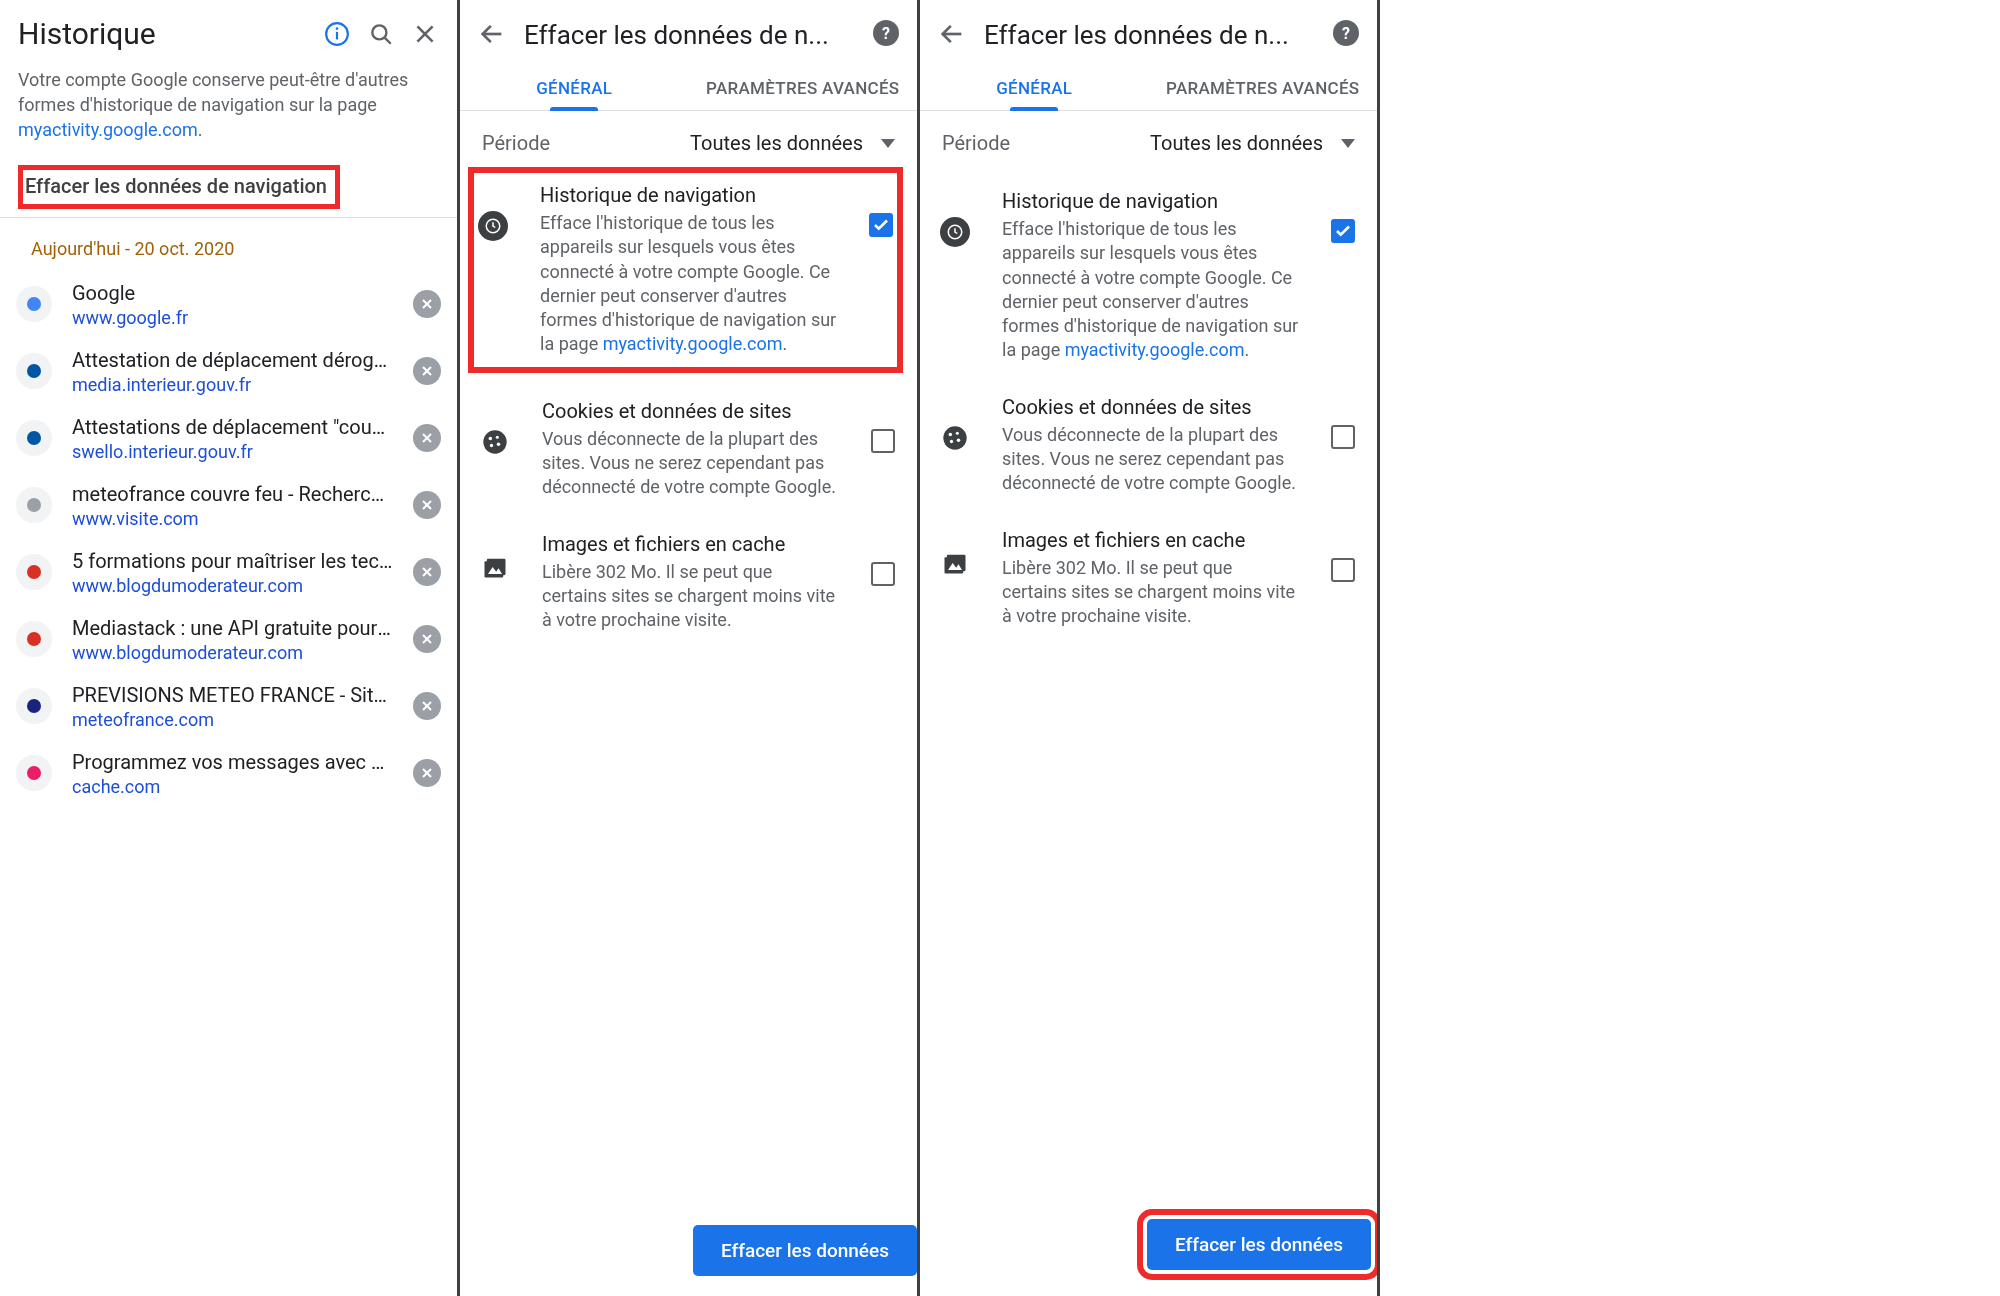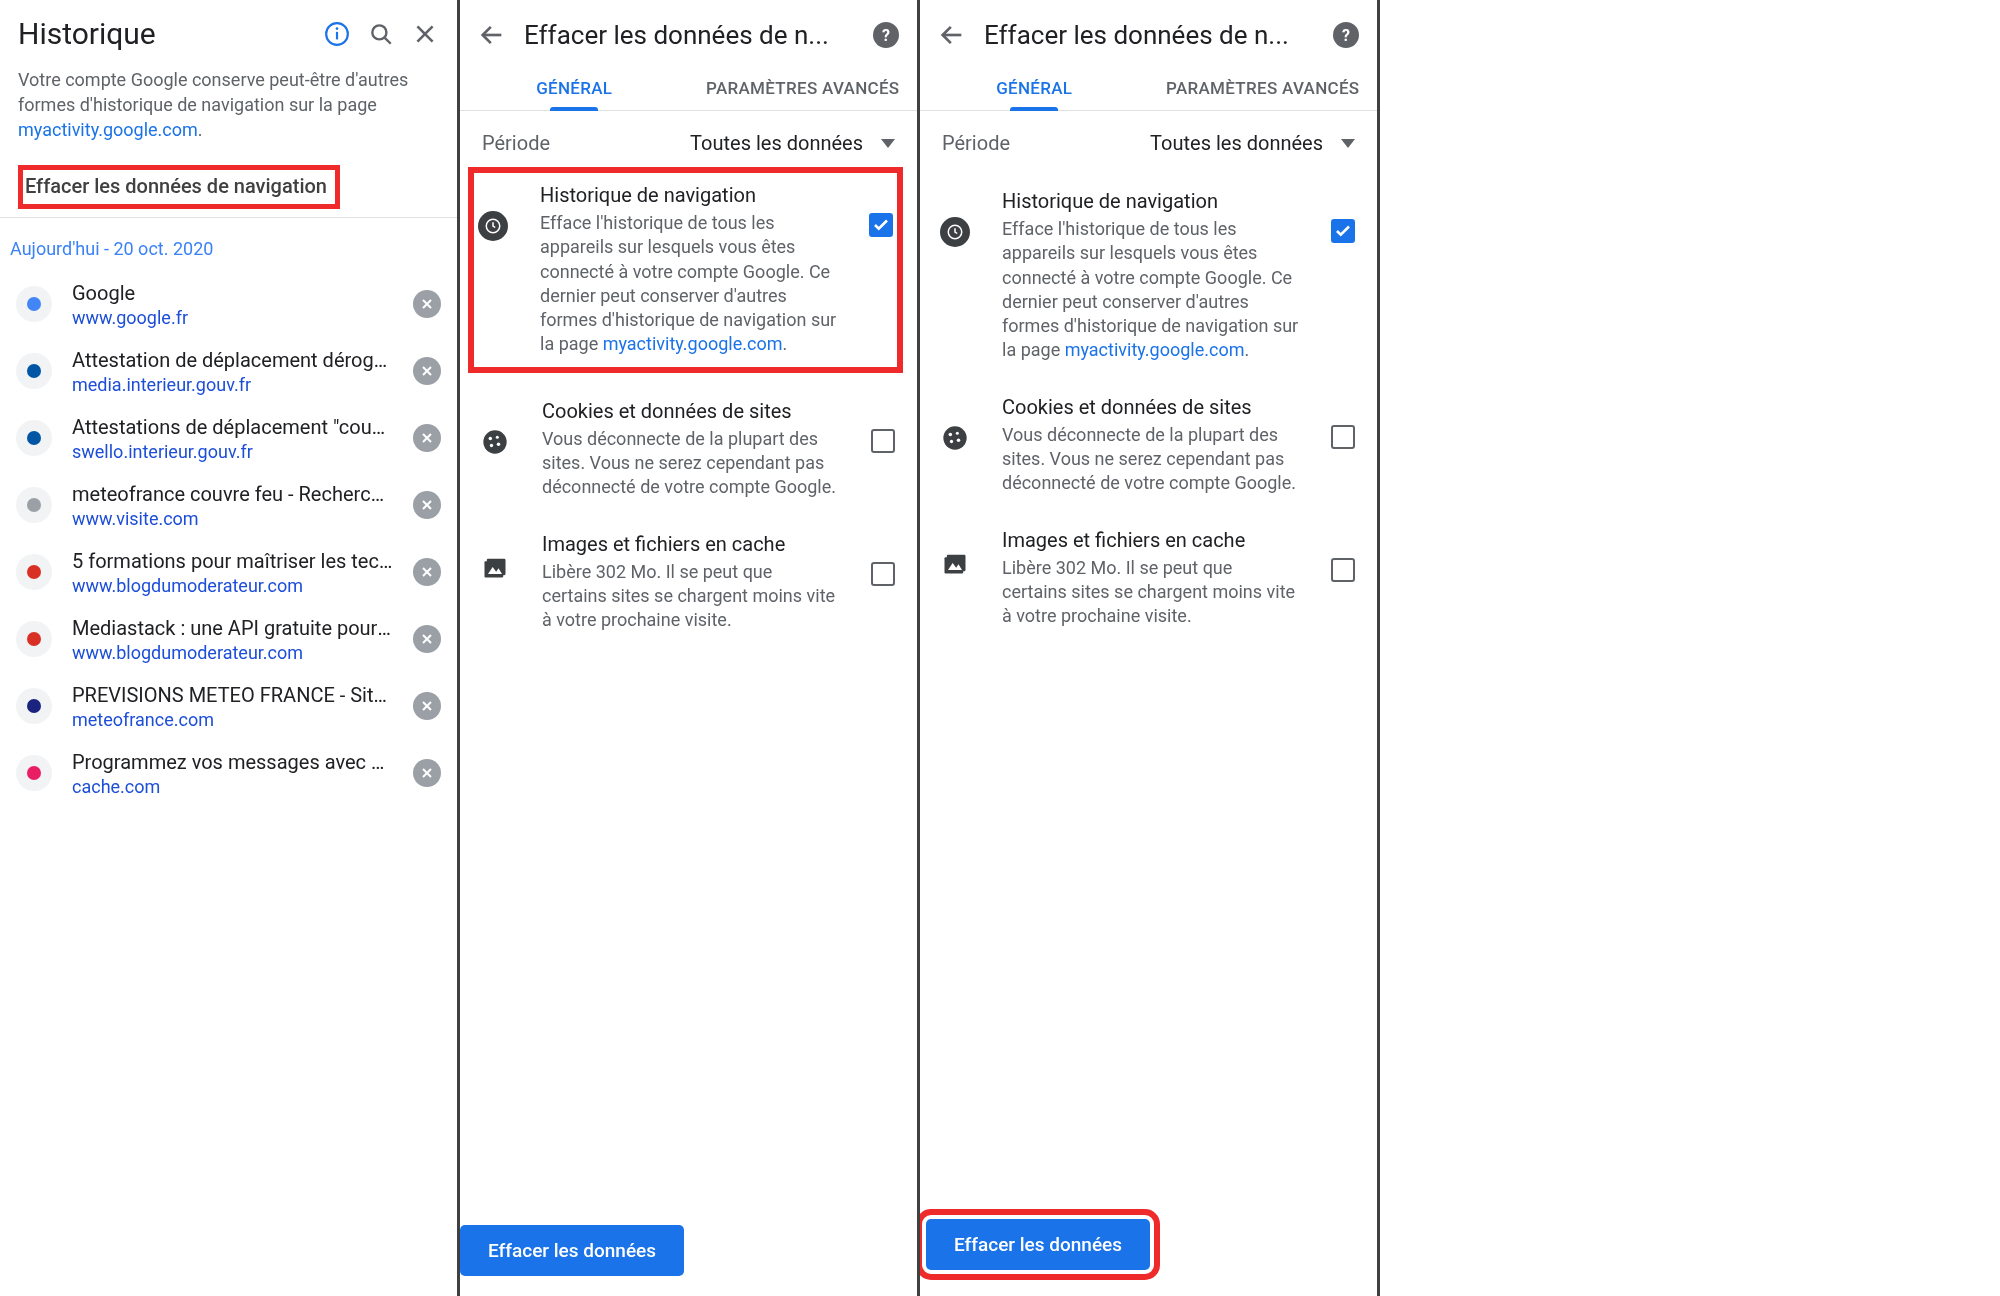--- a/index.html
+++ b/index.html
@@ -55,22 +55,22 @@
     padding: 4px 8px 6px 2px;
   }
   .clear-link {
     color: #404040;
     font-size: 20px;
     font-weight: 500;
   }
   .divider { height: 1px; background: #e0e0e0; margin-top: 8px; }
   .date-header {
     font-size: 18px;
-    color: #3b82f6;
-    padding: 20px 18px 12px 10px;
+    color: #a16207;
+    padding: 20px 18px 12px 31px;
   }
   .hist-list { }
   .hist-item {
     display: flex;
     align-items: center;
     padding: 10px 16px 10px 16px;
     gap: 20px;
   }
   .favicon {
     width: 36px; height: 36px;
@@ -102,21 +102,20 @@
     background: #9aa0a6;
     color: #fff;
     display:flex; align-items:center; justify-content:center;
     flex-shrink:0;
   }
   .hist-del svg { width:16px; height:16px; }
 
   
   .clr-header {
     display: flex;
-    align-items: center;
     padding: 20px 18px 14px 18px;
     gap: 18px;
   }
   .back-icon { width:28px;height:28px; color:#5f6368; }
   .clr-title {
     flex:1;
     font-size: 26px;
     font-weight: 400;
     white-space: nowrap;
     overflow: hidden;
@@ -207,21 +206,21 @@
     border-color: #1a73e8;
     color:#fff;
   }
   .checkbox svg { width:18px; height:18px; display:none; }
   .checkbox.checked svg { display:block; }
   .footer-btn-wrap {
     position: absolute;
     bottom: 20px;
     left: 0; right: 0;
     display: flex;
-    justify-content: flex-start;
+    justify-content: flex-end;
   }
   .footer-btn {
     background: #1a73e8;
     color: #fff;
     font-size: 19px;
     padding: 14px 28px;
     border-radius: 5px;
     font-weight: 500;
   }
   .footer-btn-wrap.hilite {

